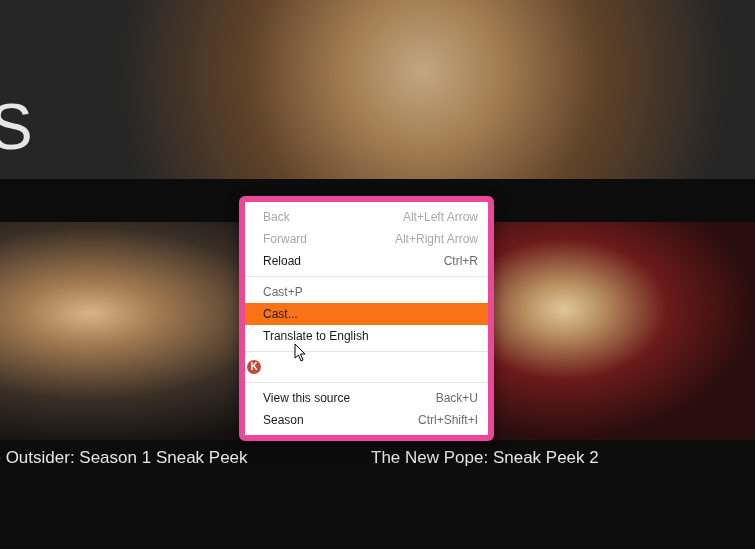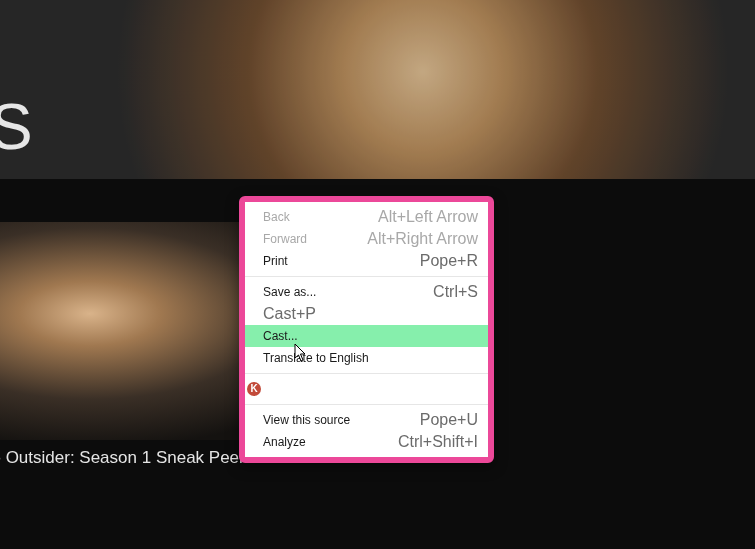--- a/index.html
+++ b/index.html
@@ -15,80 +15,80 @@
     radial-gradient(ellipse at 28% 42%,#d9b38a 0%,#a07850 18%,#3a2f26 48%,#141210 75%),
     linear-gradient(#1a1814,#0e0c0a)}
   .pk2{background:
     radial-gradient(ellipse at 50% 40%,#e0c79a 0%,#b89060 14%,#6b1a1a 38%,#2a0d0d 70%),
     linear-gradient(#2a1a14,#120808)}
   .ctx{position:absolute;left:239px;top:196px;width:243px;background:#fff;color:#000;
     box-shadow:0 4px 14px rgba(0,0,0,.4);border:6px solid #ec4899;border-radius:6px;
     font-size:12px;padding:4px 0}
   .mi{display:flex;align-items:center;height:22px;padding:0 10px 0 18px;position:relative;cursor:default}
   .mi .lbl{flex:1;color:#1a1a1a}
-  .mi .sc{color:#6b6b6b;font-size:16px}
+  .mi .sc{color:#6b6b6b;font-size:12px}
   .mi.dis .lbl,.mi.dis .sc{color:#a8a8a8}
-  .mi.hl{background:#86efac}
+  .mi.hl{background:#f97316}
   .sep{height:1px;background:#e6e6e6;margin:4px 0}
   .kico{position:absolute;left:2px;top:4px;width:14px;height:14px;border-radius:50%;
     background:#c24a3a;color:#fff;font-size:10px;line-height:14px;text-align:center;font-weight:600}
   .cursor{position:absolute;left:294px;top:343px;width:14px;height:20px;pointer-events:none;z-index:50}
 </style>
 </head>
 <body>
 
 <div class="hero">
   <div class="s-char">S</div>
 </div>
 
 <div class="row">
   <div class="tile">
     <div class="thumb pk1"></div>
     <div class="cap">he Outsider: Season 1 Sneak Peek</div>
   </div>
+  <div class="tile">
+    <div class="thumb pk2"></div>
+    <div class="cap">The New Pope: Sneak Peek 2</div>
+  </div>
 
 </div>
 
 <div class="ctx" id="ctx">
     <div class="mi dis">
       <span class="lbl">Back</span>
       <span class="sc">Alt+Left Arrow</span>
     </div>
     <div class="mi dis">
       <span class="lbl">Forward</span>
       <span class="sc">Alt+Right Arrow</span>
     </div>
     <div class="mi">
-      <span class="lbl">Print</span>
-      <span class="sc">Pope+R</span>
+      <span class="lbl">Reload</span>
+      <span class="sc">Ctrl+R</span>
     </div>
     <div class="sep"></div>
-    <div class="mi">
-      <span class="lbl">Save as...</span>
-      <span class="sc">Ctrl+S</span>
-    </div>
     <div class="mi">
       <span class="sc">Cast+P</span>
     </div>
     <div class="mi hl">
       <span class="lbl">Cast...</span>
     </div>
     <div class="mi">
       <span class="lbl">Translate to English</span>
     </div>
     <div class="sep"></div>
     <div class="mi">
       <span class="kico">K</span>
     </div>
     <div class="sep"></div>
     <div class="mi">
       <span class="lbl">View this source</span>
-      <span class="sc">Pope+U</span>
+      <span class="sc">Back+U</span>
     </div>
     <div class="mi">
-      <span class="lbl">Analyze</span>
+      <span class="lbl">Season</span>
       <span class="sc">Ctrl+Shift+I</span>
     </div>
   </div>
 
 <svg class="cursor" viewBox="0 0 14 20">
   <path d="M1 1 L1 15 L4.5 12 L7 18 L9 17 L6.5 11 L11 11 Z" fill="#fff" stroke="#000" stroke-width="1"></path>
 </svg>
 
 </body></html>

